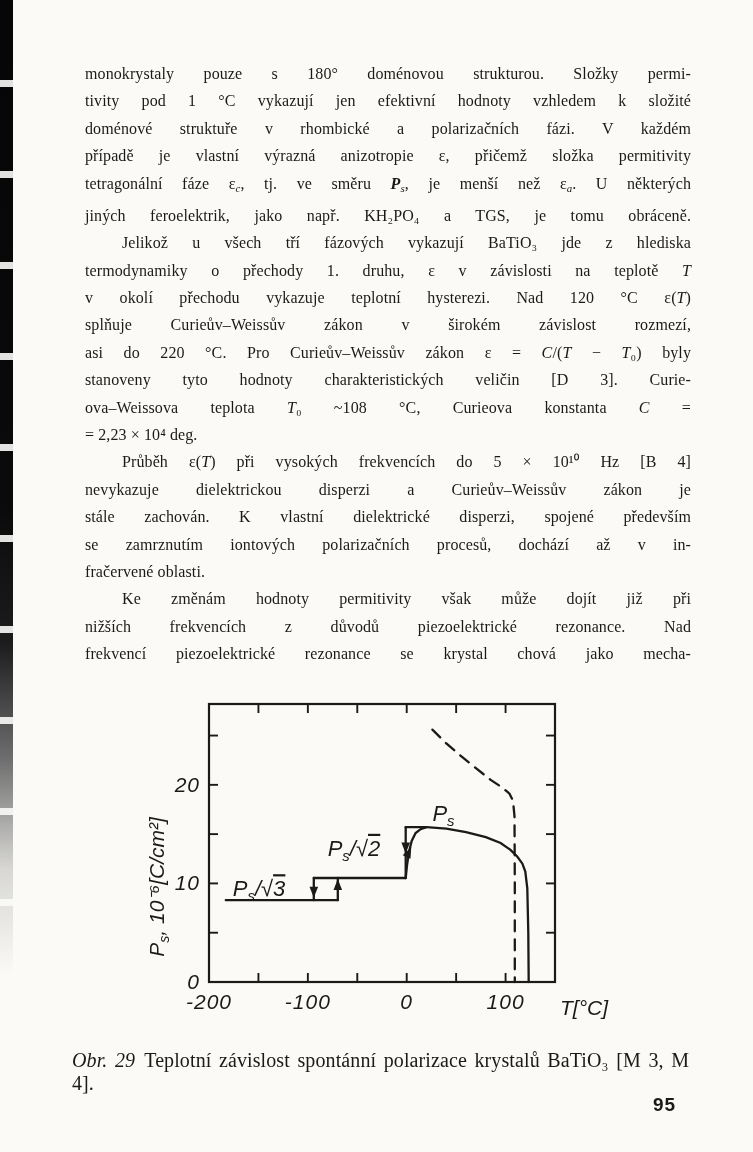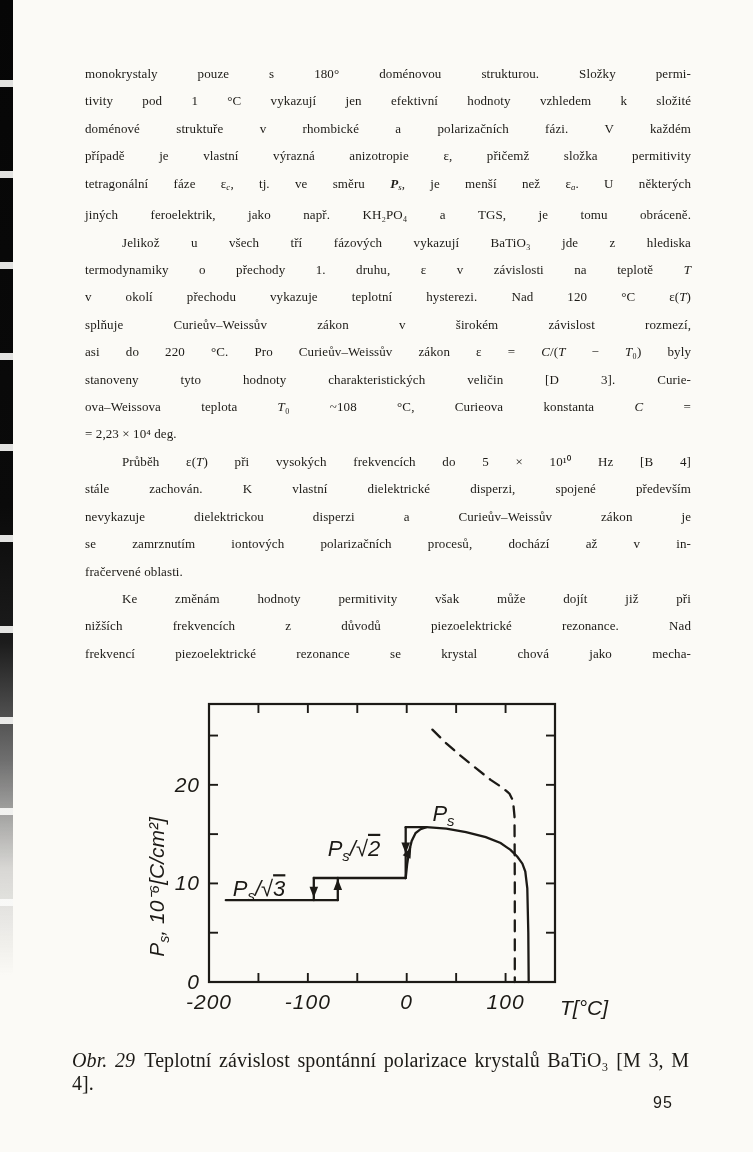--- a/index.html
+++ b/index.html
@@ -11,42 +11,42 @@
   
   .binding{
     position:absolute;left:0;top:-4px;width:13px;height:980px;
     background:
       repeating-linear-gradient(to bottom, rgba(255,255,255,0) 0 84px, rgba(250,250,248,.9) 84px 91px),
       linear-gradient(to bottom,#060606 0%,#0a0a0a 52%,#1c1c1c 66%,#6f6f6f 78%,rgba(110,110,110,.25) 89%,rgba(110,110,110,0) 100%);
     border-radius:0 3px 3px 0;
   }
   .body-text{
     position:absolute;left:85px;top:60px;width:606px;
-    font-size:13px;line-height:27.4px;letter-spacing:.1px;
+    font-size:16px;line-height:27.4px;letter-spacing:.1px;
   }
   .line{text-align:justify;}
   .line.jl{text-align-last:justify;}
   .line.lastline{text-align-last:left;}
   .line.indent{text-indent:37px;}
   .s-i{font-style:italic;}
   .s-bi{font-style:italic;font-weight:700;}
   .s-subi{font-style:italic;font-size:68%;vertical-align:-0.25em;}
   .figure-wrap{position:absolute;left:130px;top:682px;width:500px;height:355px;margin:0;}
   svg text{fill:#1c1a16;}
   .tick{font:italic 21px "Liberation Sans",sans-serif;letter-spacing:1px;}
   .axlab{font:italic 21px "Liberation Sans",sans-serif;}
   .clab{font:italic 22px "Liberation Sans",sans-serif;}
   .caption{
     position:absolute;left:72px;top:1049px;width:618px;
     font-size:20px;word-spacing:2.5px;letter-spacing:.1px;
   }
   .cap-pre{font-style:italic;margin-right:9px;}
   .pagenum{
     position:absolute;left:653px;top:1094px;
-    font-family:"Liberation Sans",sans-serif;font-weight:400;font-size:16px;letter-spacing:1px;
+    font-family:"Liberation Sans",sans-serif;font-weight:700;font-size:19px;letter-spacing:1px;
   }
 </style>
 </head>
 <body>
 
 <div class="page">
   <div class="binding"></div>
 
   <div class="body-text">
       <div>
@@ -62,22 +62,22 @@
         <div class="line jl">termodynamiky o přechody 1. druhu, ε v závislosti na teplotě <span class="s-i">T</span></div>
         <div class="line jl">v okolí přechodu vykazuje teplotní hysterezi. Nad 120 °C ε(<span class="s-i">T</span>)</div>
         <div class="line jl">splňuje Curieův–Weissův zákon v širokém závislost rozmezí,</div>
         <div class="line jl">asi do 220 °C. Pro Curieův–Weissův zákon ε = <span class="s-i">C</span>/(<span class="s-i">T</span> − <span class="s-i">T</span>₀) byly</div>
         <div class="line jl">stanoveny tyto hodnoty charakteristických veličin [D 3]. Curie-</div>
         <div class="line jl">ova–Weissova teplota <span class="s-i">T</span>₀ ~108 °C, Curieova konstanta <span class="s-i">C</span> =</div>
         <div class="line lastline">= 2,23 × 10⁴ deg.</div>
       </div>
       <div>
         <div class="line jl indent">Průběh ε(<span class="s-i">T</span>) při vysokých frekvencích do 5 × 10¹⁰ Hz [B 4]</div>
+        <div class="line jl">nevykazuje dielektrickou disperzi a Curieův–Weissův zákon je</div>
         <div class="line jl">stále zachován. K vlastní dielektrické disperzi, spojené především</div>
-        <div class="line jl">nevykazuje dielektrickou disperzi a Curieův–Weissův zákon je</div>
         <div class="line jl">se zamrznutím iontových polarizačních procesů, dochází až v in-</div>
         <div class="line lastline">fračervené oblasti.</div>
       </div>
       <div>
         <div class="line jl indent">Ke změnám hodnoty permitivity však může dojít již při</div>
         <div class="line jl">nižších frekvencích z důvodů piezoelektrické rezonance. Nad</div>
         <div class="line jl">frekvencí piezoelektrické rezonance se krystal chová jako mecha-</div>
       </div>
     </div>
 

